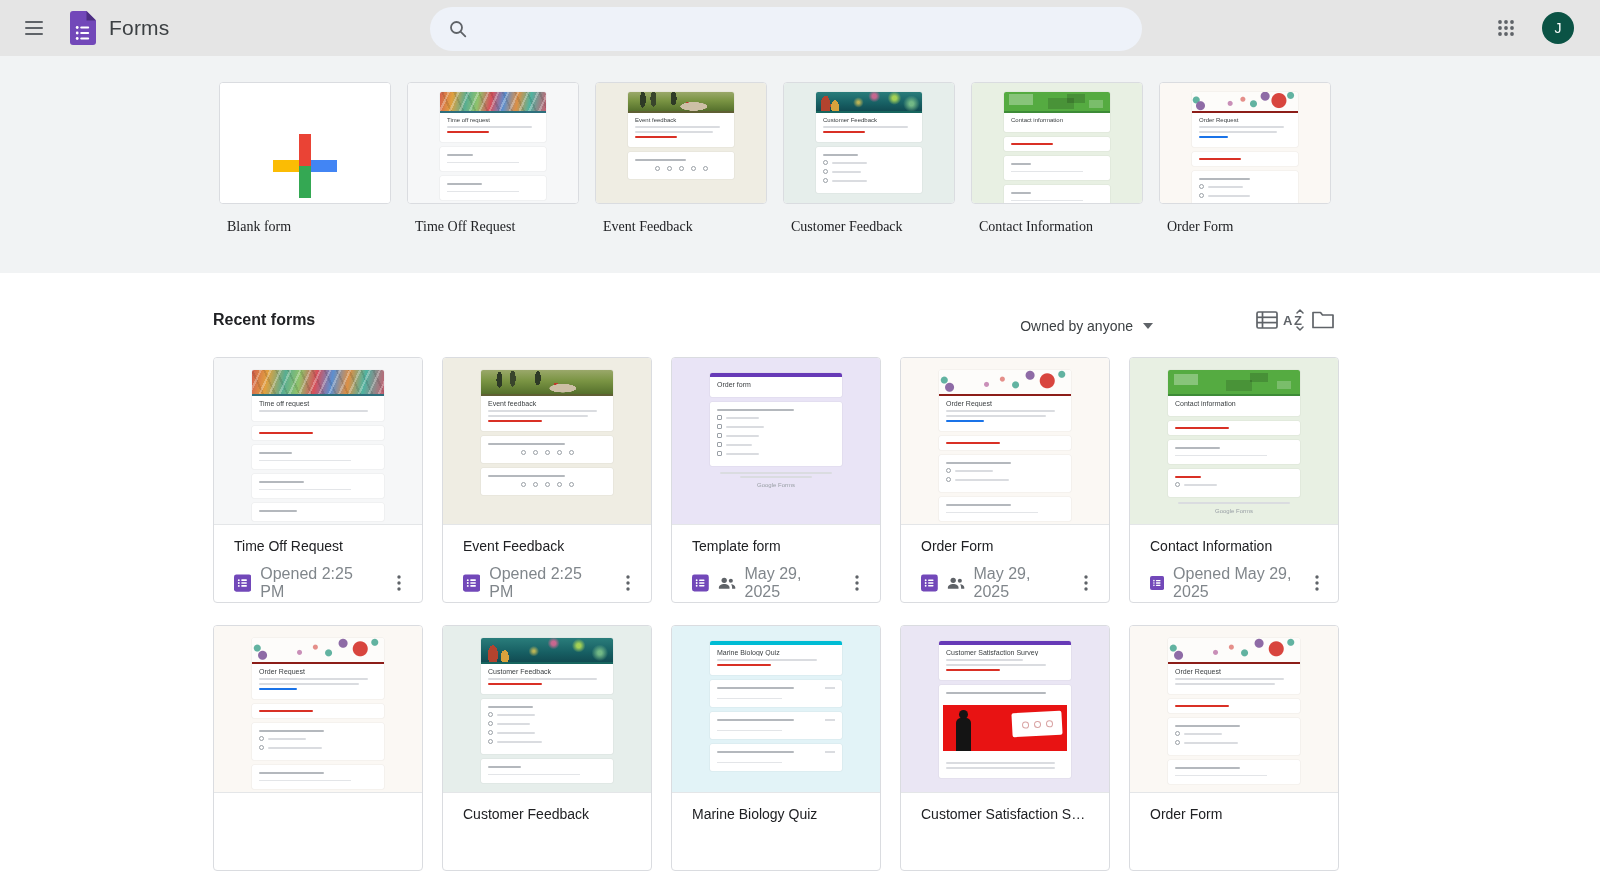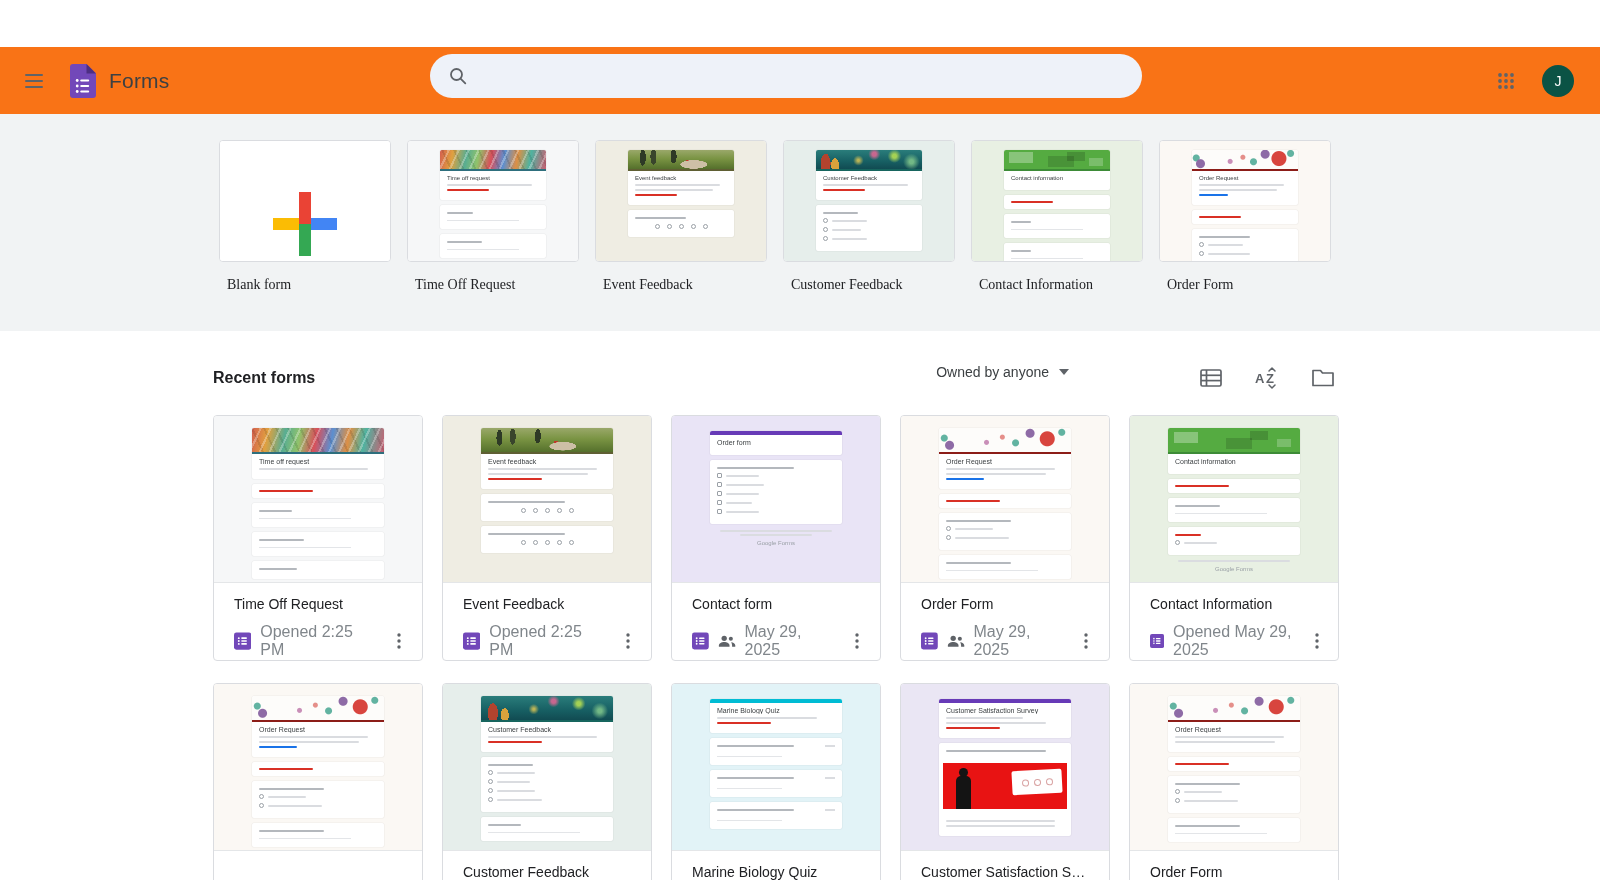--- a/index.html
+++ b/index.html
@@ -6,21 +6,21 @@
   html,body { margin:0; padding:0; }
   body {
     width:1600px; height:880px; overflow:hidden;
     background:#fff;
     font-family:"Liberation Sans", sans-serif;
     color:var(--text-primary,#202124);
   }
   button { background:none; border:0; padding:0; cursor:pointer; font:inherit; }
 
   
-  .topbar { height:67px; display:flex; align-items:center; position:relative; background:#f97316;margin-top:47px; }
+  .topbar { height:56px; display:flex; align-items:center; position:relative; background:#e5e5e5; }
   .hamburger { margin-left:22px; width:24px; height:24px; display:flex; flex-direction:column; justify-content:center; gap:4px; }
   .hamburger span { display:block; height:2px; width:18px; background:var(--icon-gray); border-radius:1px; margin:0 auto; }
   .brand { display:flex; align-items:center; margin-left:24px; gap:13px; }
   .brand-name { font-size:21px; color:#3c4043; letter-spacing:.2px; }
   .search { position:absolute; left:430px; top:7px; width:712px; height:44px;
     background:var(--search-bg); border-radius:22px; display:flex; align-items:center; padding:0 18px; gap:14px; }
   .search input { flex:1; border:0; background:transparent; outline:none; font-size:16px; color:#3c4043; font-family:inherit; }
   .search input::placeholder { color:#5f6368; }
   .top-right { margin-left:auto; display:flex; align-items:center; gap:22px; margin-right:26px; }
   .iconbtn { display:flex; align-items:center; justify-content:center; width:28px; height:28px; }
@@ -51,21 +51,21 @@
   .plus .ph { left:0; top:26px; width:64px; height:12px; display:flex; z-index:0; }
   .plus .ph .l { width:32px; background:var(--plus-yellow); }
   .plus .ph .r { width:32px; background:var(--plus-blue); }
   .plus .pv { z-index:1; }
 
   
   .recent { padding-top:32px; }
   .recent-inner { width:1124px; margin-left:213px; }
   .recent-head { display:flex; align-items:center; margin-bottom:22px; height:30px; }
   .recent-title { font-size:16px; font-weight:700; color:var(--text-primary); margin:0; flex:1; }
-  .recent-controls { display:flex; align-items:flex-start; gap:28px; }
+  .recent-controls { display:flex; align-items:flex-end; }
   .filter-btn { display:flex; align-items:center; gap:10px; font-size:14px; color:#3c4043; margin-right:100px; }
 
   .grid { display:grid; grid-template-columns:repeat(5,210px); gap:22px 19px; }
   .rcard { width:210px; height:246px; background:#fff; border:1px solid var(--border); border-radius:4px; overflow:hidden; }
   .thumb { height:167px; border-bottom:1px solid #e4e6e8; overflow:hidden; }
   .rfoot { padding:13px 8px 0 20px; }
   .rtitle { font-size:14px; font-weight:500; color:var(--text-primary); white-space:nowrap; overflow:hidden; text-overflow:ellipsis; padding-right:10px; }
   .rmeta { display:flex; align-items:center; gap:9px; margin-top:11px; }
   .rdate { font-size:16px; color:var(--text-secondary); }
   .rmeta .kb { margin-left:auto; margin-right:2px; }
@@ -625,21 +625,21 @@
                     <div class="ln w28"></div>
                   </div>
             </div>
               </div>
             <div class="ln w85" style="margin:6px auto 2px"></div>
             <div class="ln w55" style="margin:2px auto"></div>
             <div class="gf">Google Forms</div>
           </div>
         </div>
         <div class="rfoot">
-          <div class="rtitle">Contact form</div>
+          <div class="rtitle">Template form</div>
           <div class="rmeta">
             <svg width="18" height="18" viewBox="0 0 18 18">
               <rect width="18" height="18" rx="2.5" style="fill:var(--brand-purple)"></rect>
               <circle cx="5" cy="6" r="1" fill="#fff"></circle>
                 <rect x="7.5" y="5.2" width="6" height="1.6" rx=".8" fill="#fff"></rect>
               <circle cx="5" cy="9" r="1" fill="#fff"></circle>
                 <rect x="7.5" y="8.2" width="6" height="1.6" rx=".8" fill="#fff"></rect>
               <circle cx="5" cy="12" r="1" fill="#fff"></circle>
                 <rect x="7.5" y="11.2" width="6" height="1.6" rx=".8" fill="#fff"></rect>
             </svg>

